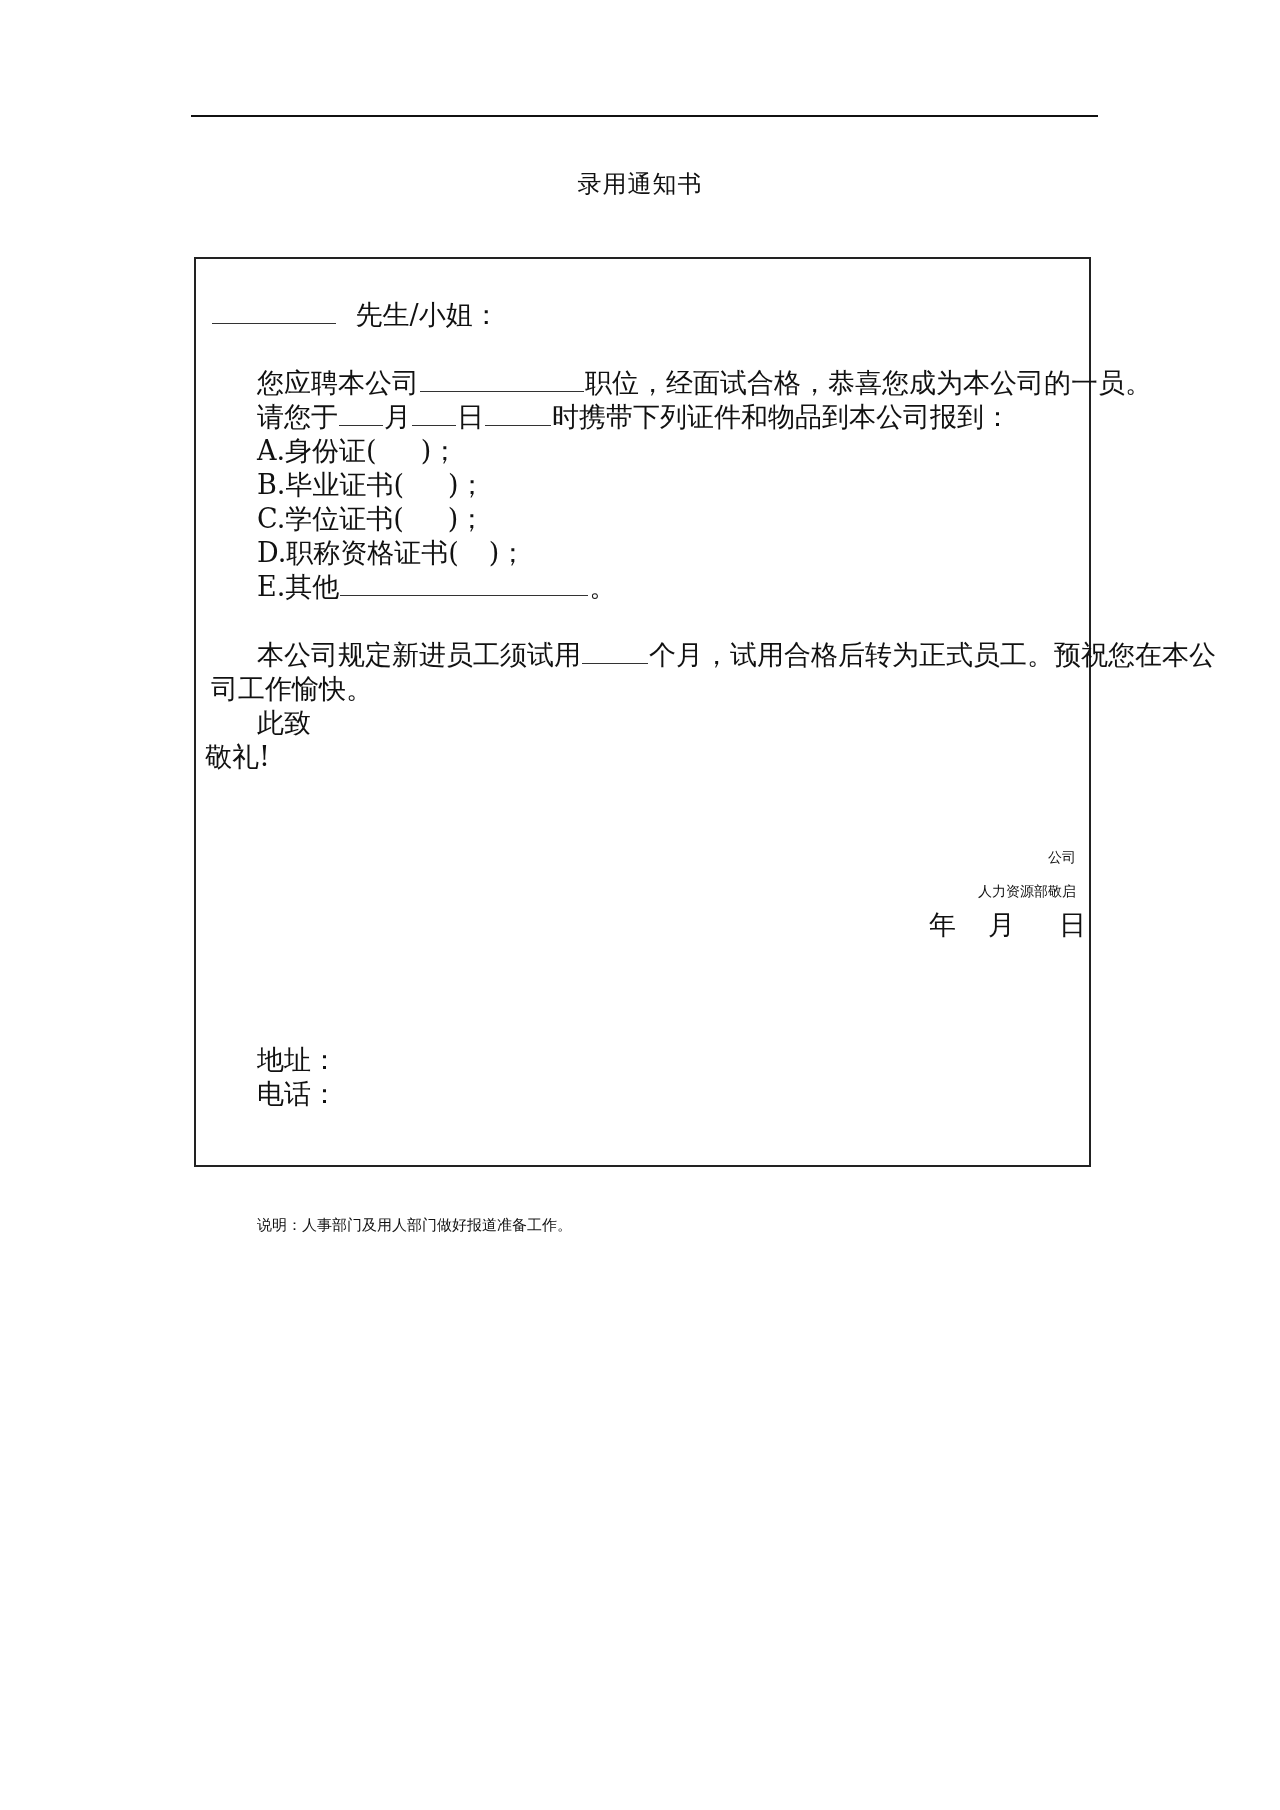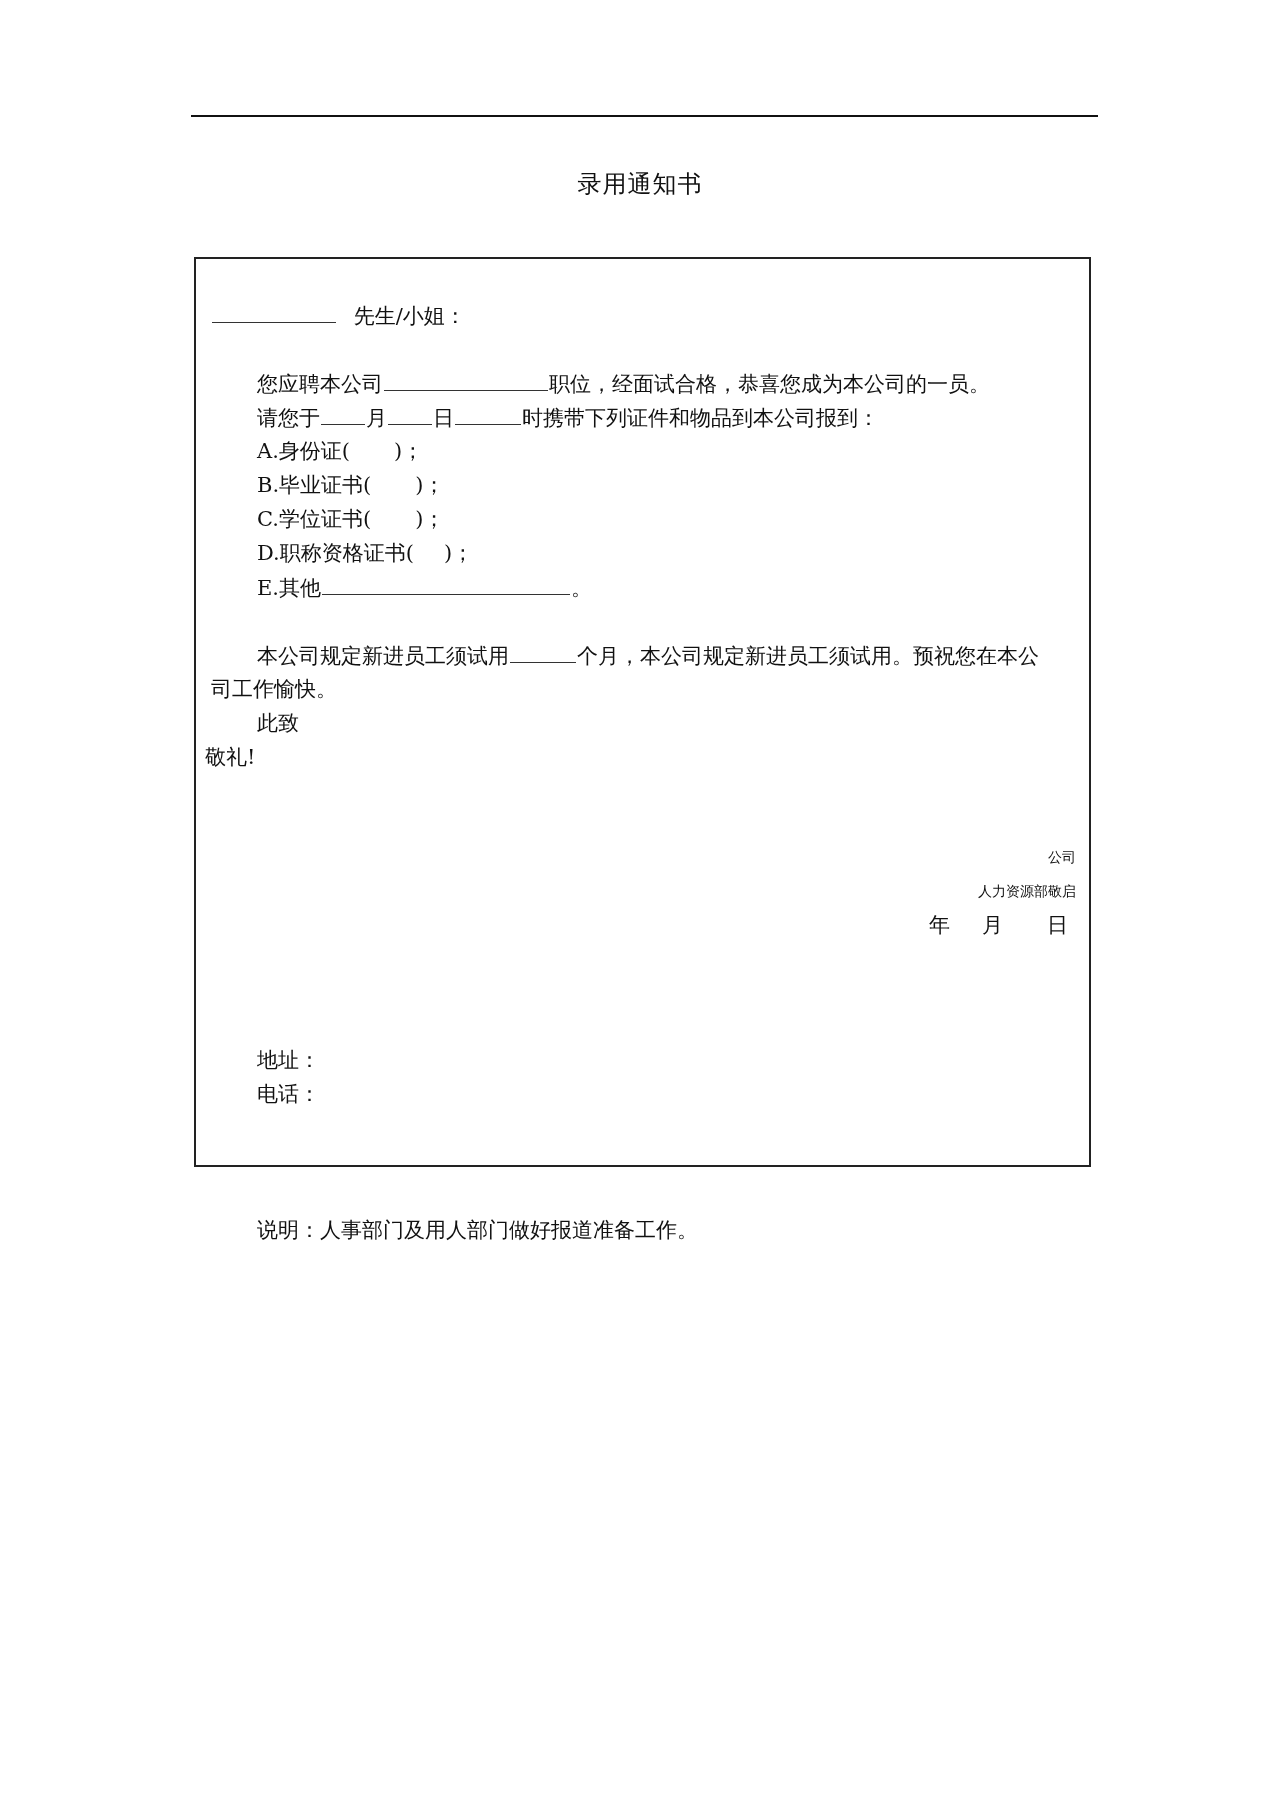--- a/index.html
+++ b/index.html
@@ -5,27 +5,27 @@
   html, body { margin: 0; padding: 0; background: #ffffff; }
   body { width: 1280px; height: 1810px; position: relative; overflow: hidden;
          font-family: "DejaVu Serif", "Liberation Serif", serif; color: #111; }
   .rule { position: absolute; left: 191px; top: 115px; width: 907px; height: 0;
           border-top: 2px solid #111; }
   .title { position: absolute; left: 0; width: 1280px; top: 168px; text-align: center;
            font-size: 24px; font-family: "DejaVu Sans", "Liberation Sans", sans-serif;
            letter-spacing: 1px; }
   .box { position: absolute; left: 194px; top: 257px; width: 897px; height: 910px;
          border: 2px solid #222; box-sizing: border-box; }
-  .line { position: absolute; font-size: 21px; white-space: nowrap; line-height: 26px; }
+  .line { position: absolute; font-size: 27px; white-space: nowrap; line-height: 26px; }
   .blank { display: inline-block; border-bottom: 1.5px solid #333; height: 20px;
            vertical-align: baseline; margin: 0 1px; }
   .paren { display: inline-block; }
   .right { position: absolute; font-size: 14px; white-space: nowrap; text-align: right;
            line-height: 26px; }
-  .note { position: absolute; left: 257px; top: 1216px; font-size: 21px; white-space: nowrap; }
+  .note { position: absolute; left: 257px; top: 1216px; font-size: 15px; white-space: nowrap; }
 </style>
 </head>
 <body>
 
 <div class="rule"></div>
 
 <div class="title">录用通知书</div>
 
 <div class="box"></div>
 
@@ -52,21 +52,21 @@
   <span>C.学位证书(</span><span class="paren" style="width:44px;"></span><span>)；</span>
 </div>
 <div class="line" style="left:257px; top:540px;">
   <span>D.职称资格证书(</span><span class="paren" style="width:30px;"></span><span>)；</span>
 </div>
 <div class="line" style="left:257px; top:574px;text-align:right;">
   <span>E.其他</span><span class="blank" style="width:248px;"></span><span>。</span>
 </div>
 
 <div class="line" style="left:257px; top:642px;">
-  <span>本公司规定新进员工须试用</span><span class="blank" style="width:66px;"></span><span>个月，本公司规定新进员工须试用。预祝您在本公</span>
+  <span>本公司规定新进员工须试用</span><span class="blank" style="width:66px;"></span><span>个月，试用合格后转为正式员工。预祝您在本公</span>
 </div>
 <div class="line" style="left:211px; top:676px;">司工作愉快。</div>
 
 <div class="line" style="left:257px; top:710px;">此致</div>
 <div class="line" style="left:205px; top:744px;">敬礼!</div>
 
 <div class="right" style="right:204px; top:844px;">公司</div>
 <div class="right" style="right:204px; top:878px;">人力资源部敬启</div>
 <div class="line" style="left:929px; top:912px;">
   <span>年</span><span style="display:inline-block;width:32px;"></span><span>月</span><span style="display:inline-block;width:44px;"></span><span>日</span>

